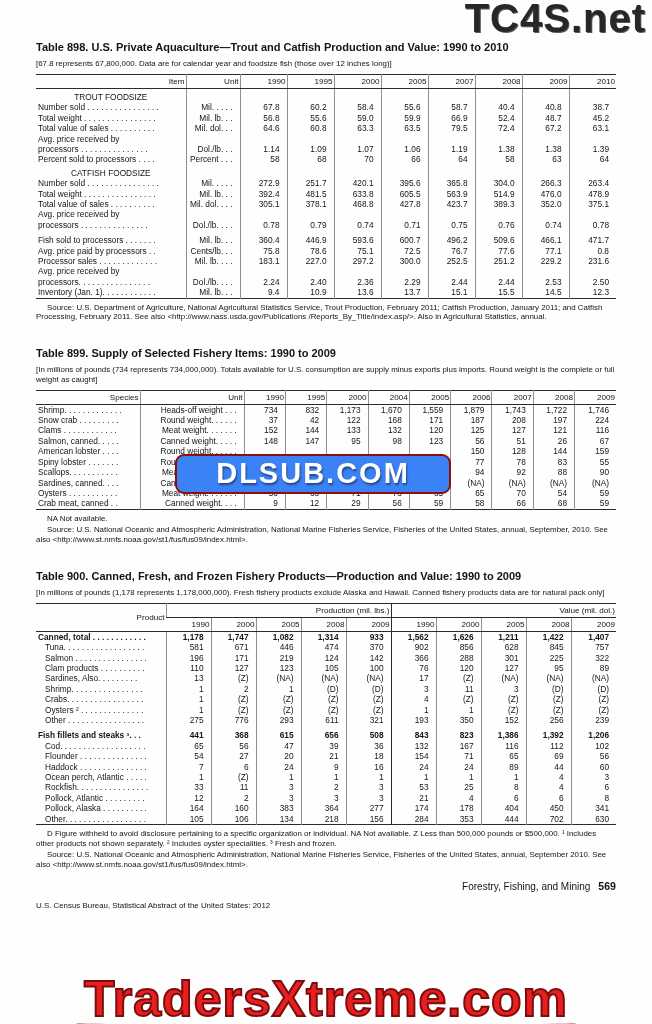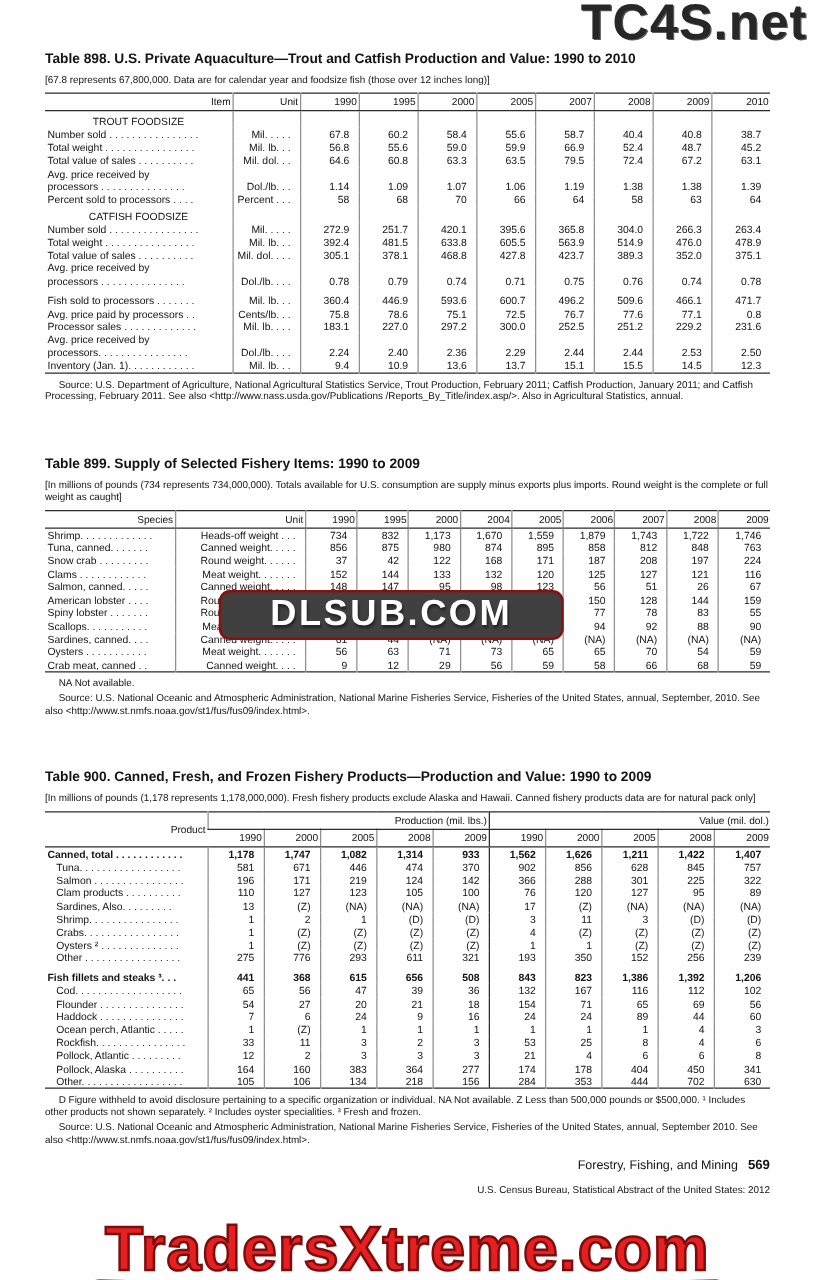--- a/index.html
+++ b/index.html
@@ -13,40 +13,40 @@
 
   
   .wm-top {
     position: absolute; top: -4px; right: 6px;
     font-size: 40px; font-weight: 800; letter-spacing: 1px;
     color: #272727; text-shadow: 1px 1px 0 #5a5a5a;
   }
   .t899wrap { position: relative; }
   .wm-mid {
     position: absolute; left: 139px; top: 64px; width: 276px; height: 40px;
-    background: #404040; border: 2px solid #8c0e0e; border-radius: 9px;
+    background: #3b82f6; border: 2px solid #8c0e0e; border-radius: 9px;
     color: #ffffff; font-size: 29px; font-weight: bold; letter-spacing: 2px;
     display: flex; align-items: center; justify-content: center;
     text-shadow: 1px 2px 2px rgba(0,0,0,.45);
   }
   .wm-bottom {
     position: absolute; left: 0; right: 0; bottom: -4px; text-align: center;
     font-size: 50px; font-weight: bold; letter-spacing: 1px;
     color: #e62020; -webkit-text-stroke: 2px #7c0d0d;
   }
   .wm-underline {
     width: 500px; height: 10px; margin: -10px auto 0;
     border-bottom: 3px solid #cf1616; border-radius: 0 0 100% 100%;
   }
 
   
   h2.ttl { font-size: 11px; line-height: 1.28; margin: 0 0 5px 0; }
   .sub  { font-size: 7.9px; line-height: 9.8px; margin: 0 0 5px 0; }
   .src, .note { font-size: 7.9px; line-height: 9.7px; margin: 2px 0 0 0; text-indent: 11px; }
-  .gap24 { margin-top: 42px; }
+  .gap24 { margin-top: 24px; }
 
   
   table.stat {
     width: 580px; border-collapse: collapse; table-layout: fixed;
     border-top: 1.4px solid #2b2b2b; border-bottom: 1.4px solid #2b2b2b;
     margin: 2px 0 4px 0;
   }
   .stat th {
     font-size: 8.1px; font-weight: normal; text-align: right;
     padding: 2px 1px; border-bottom: 1px solid #2b2b2b; vertical-align: middle;
@@ -59,21 +59,21 @@
   .stat th + th, .stat td + td { border-left: 1px solid #8f8f8f; }
   .stat tr.bold td { font-weight: bold; }
   .stat tr.gap td { padding-top: 5px; }
   #t900 tbody td:nth-child(7) { border-left: 1.4px solid #2b2b2b; }
   #t900 thead tr:nth-child(2) th:nth-child(6) { border-left: 1.4px solid #2b2b2b; }
   #t900 thead tr:first-child th:nth-child(3) { border-left: 1.4px solid #2b2b2b; }
 
   
   .chapter-line { text-align: right; font-size: 10px; margin-top: 10px; }
   .pageno { font-weight: bold; font-size: 10.6px; margin-left: 8px; }
-  .credit { font-size: 7.9px; margin-top: 9px; text-align: right; }
+  .credit { font-size: 7.9px; margin-top: 9px; }
 </style>
 </head>
 <body>
 
 <div class="page">
 
   <div class="wm-top">TC4S.net</div>
 
   <section>
     <h2 class="ttl">Table 898. U.S. Private Aquaculture—Trout and Catfish Production and Value: 1990 to 2010</h2>
@@ -347,33 +347,20 @@
               <td class="num">832</td>
               <td class="num">1,173</td>
               <td class="num">1,670</td>
               <td class="num">1,559</td>
               <td class="num">1,879</td>
               <td class="num">1,743</td>
               <td class="num">1,722</td>
               <td class="num">1,746</td>
             </tr>
             <tr>
-              <td class="item">Tuna, canned. . . . . . .</td>
-              <td class="num">Canned weight. . . . .</td>
-              <td class="num">856</td>
-              <td class="num">875</td>
-              <td class="num">980</td>
-              <td class="num">874</td>
-              <td class="num">895</td>
-              <td class="num">858</td>
-              <td class="num">812</td>
-              <td class="num">848</td>
-              <td class="num">763</td>
-            </tr>
-            <tr>
               <td class="item">Snow crab . . . . . . . . .</td>
               <td class="num">Round weight. . . . . .</td>
               <td class="num">37</td>
               <td class="num">42</td>
               <td class="num">122</td>
               <td class="num">168</td>
               <td class="num">171</td>
               <td class="num">187</td>
               <td class="num">208</td>
               <td class="num">197</td>

